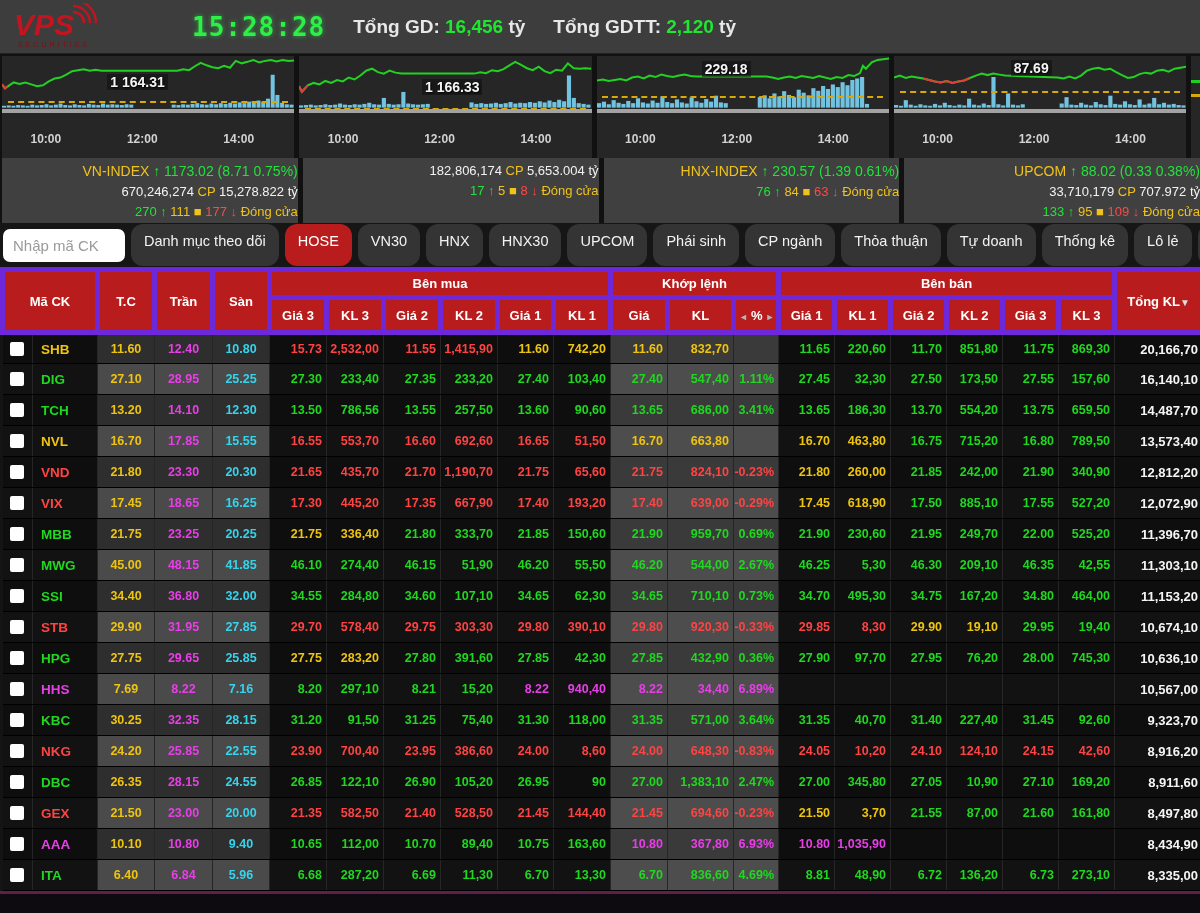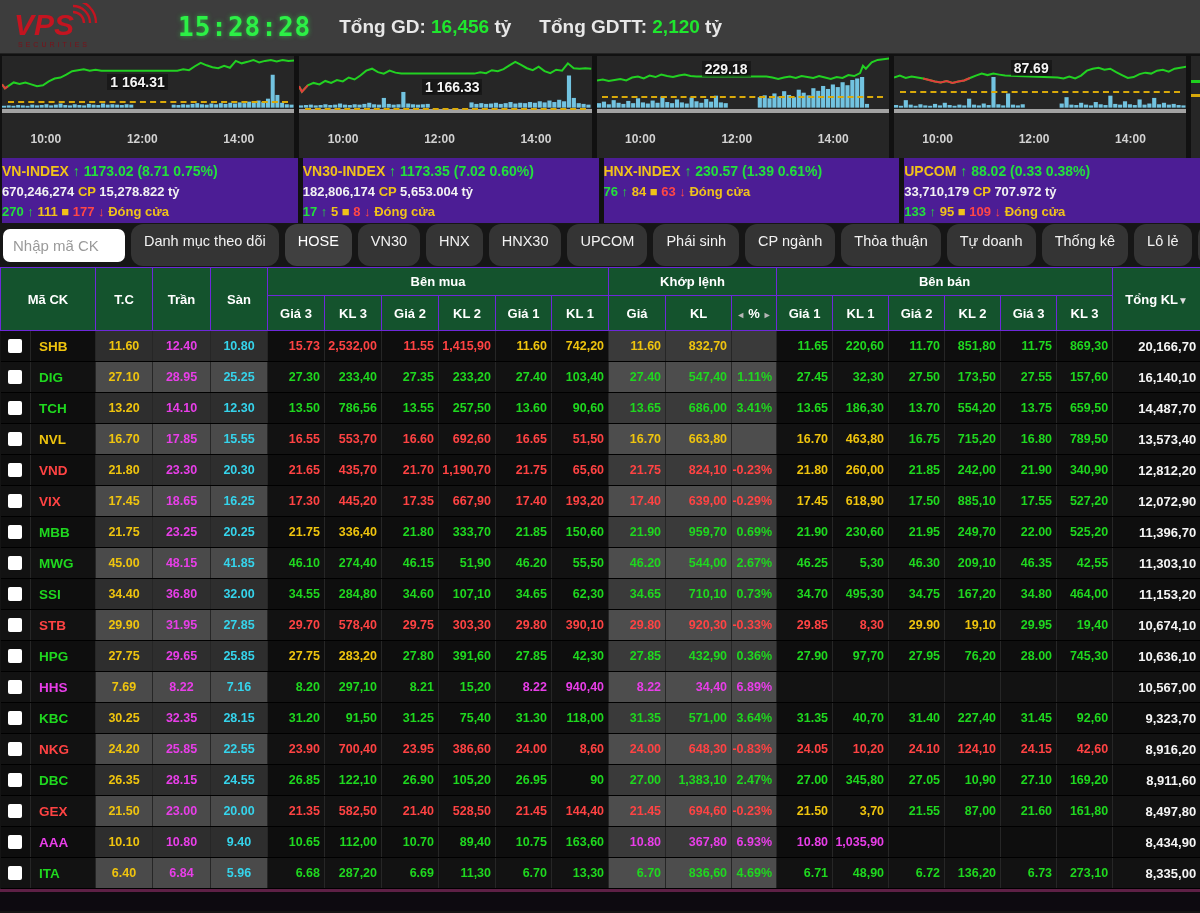--- a/index.html
+++ b/index.html
@@ -4,63 +4,63 @@
 <style>
   * { box-sizing: border-box; margin: 0; padding: 0; }
   html,body { width:1200px; height:913px; overflow:hidden; background:#141414;
               font-family:"Liberation Sans", sans-serif; }
 
   
   .topbar { height:54px; background:#3d3d3d; display:flex; align-items:center; gap:28px;
             padding:0 10px; border-bottom:1px solid #222; }
   .logo { width:110px; height:48px; position:relative; }
   .clock { font-family:"DejaVu Sans Mono", monospace; font-size:26px; font-weight:bold;
-           color:#2cf046; text-shadow:0 0 5px rgba(40,255,70,.55); letter-spacing:1px; margin-left:30px;}
+           color:#2cf046; text-shadow:0 0 5px rgba(40,255,70,.55); letter-spacing:1px; margin-left:44px;}
   .tot { font-size:19px; color:#e8e8e8; font-weight:bold; }
   .tot .val { color:#1fe62e; }
 
   
   .charts { display:flex; gap:5px; padding:2px 0 0 2px; background:#111; height:104px; }
   .chart-panel { flex:1 1 0; background:#262626; position:relative; }
   .plot { position:relative; height:57px; border-bottom:4px solid #a3a3a3; }
   .plot svg { position:absolute; inset:0; width:100%; height:100%; }
   .refline { position:absolute; left:2%; width:96%; border-top:2px dashed #d9a90a; }
   .chart-label { position:absolute; color:#f5f5f5; font-weight:bold; font-size:14px;
                  background:rgba(15,15,15,.55); padding:0 3px; text-shadow:1px 1px 2px #000; }
   .ticks { position:relative; height:22px;margin-top:16px; }
   .tick { position:absolute; top:3px; transform:translateX(-50%); font-size:12px;
           color:#d2d2d2; font-weight:bold; }
   .chart-sliver { flex:0 0 9px; background:#262626; position:relative; }
   .chart-sliver .dash { position:absolute; top:38px; left:0; width:9px; height:3px; background:#d9a90a; }
   .chart-sliver .dot  { position:absolute; top:24px; left:0; width:9px; height:3px; background:#1fd11f; }
 
   
   .summaries { display:flex; gap:5px; padding-left:2px; background:#111; height:65px; }
-  .idx-block { flex:1 1 0; background:#4c1d95; text-align:left; padding-top:3px;
-               font-weight:bold; line-height:1.5; }
+  .idx-block { flex:1 1 0; background:#404040; text-align:right; padding-top:3px;
+               font-weight:normal; line-height:1.5; }
   .idx-block .l1 { font-size:14px; }
   .idx-block .l2 { font-size:13px; color:#f2f2f2; }
   .idx-block .l3 { font-size:13px; }
   .nm { color:#f0c21a; } .pos { color:#23e03c; }
   .cp { color:#f0c21a; }
   .up { color:#23e03c; } .flt { color:#f0c21a; } .dn { color:#ff4747; } .st { color:#f0c21a;margin-top:44px; }
 
   
   .tabbar { height:44px; background:#161616; display:flex; align-items:center; padding:0 3px; gap:6px; overflow:hidden; }
   .symbol-input { width:122px; height:33px; background:#fff; border:none; border-radius:7px;
                   font-size:15px; padding:0 10px; color:#333; font-family:"Liberation Sans",sans-serif; }
   .symbol-input::placeholder { color:#9a9a9a; }
   .tab { background:#343434; color:#f2f2f2; font-size:14.5px; height:42px; line-height:34px;
          padding:0 13px; border-radius:12px; white-space:nowrap; cursor:pointer; flex:0 0 auto; }
-  .tab.active { background:#404040; color:#fff; }
+  .tab.active { background:#b91c1c; color:#fff; }
 
   
   table { width:1200px; border-collapse:collapse; table-layout:fixed; }
-  th { background:#14532d; color:#fff; font-size:13px; font-weight:bold;
-       border:1px solid #6d28d9; }
+  th { background:#b91c1c; color:#fff; font-size:13px; font-weight:bold;
+       border:5px solid #6d28d9; }
   thead tr.grp th { height:28px; }
   thead tr.sub th { height:35px; }
   td { height:31px; font-size:12.5px; font-weight:bold; white-space:nowrap; overflow:hidden;
        border-right:1px solid #262626; border-bottom:1px solid #000; background:#0e0e0e;
        text-align:right; padding-right:4px; }
   tr.alt td { background:#121212; }
   td.cbc { text-align:center; padding:0; }
   .cb { display:inline-block; width:14px; height:14px; background:#fff; border-radius:2px; margin-top:2px;}
   td.sym { text-align:left; padding-left:8px; font-size:13.5px; }
   td.ref { text-align:center; padding:0; background:#2e2e2e; }
@@ -377,21 +377,20 @@
   </div>
 </div>
 
 <div class="summaries">
     <div class="idx-block">
       <div class="l1"><span class="nm">VN-INDEX </span><span class="pos">↑ 1173.02  (8.71  0.75%)</span></div>
       <div class="l2"><span>670,246,274 </span><span class="cp">CP</span><span> 15,278.822 tỷ</span></div>
       <div class="l3"><span class="up">270 ↑ </span><span class="flt">111 ■ </span><span class="dn">177 ↓ </span><span class="st">Đóng cửa</span></div>
     </div>
     <div class="idx-block">
-      <div class="l1"><span class="nm">VN30-INDEX </span><span class="pos">↑ 1173.35  (7.02  0.60%)</span></div>
       <div class="l2"><span>182,806,174 </span><span class="cp">CP</span><span> 5,653.004 tỷ</span></div>
       <div class="l3"><span class="up">17 ↑ </span><span class="flt">5 ■ </span><span class="dn">8 ↓ </span><span class="st">Đóng cửa</span></div>
     </div>
     <div class="idx-block">
       <div class="l1"><span class="nm">HNX-INDEX </span><span class="pos">↑ 230.57  (1.39  0.61%)</span></div>
       <div class="l3"><span class="up">76 ↑ </span><span class="flt">84 ■ </span><span class="dn">63 ↓ </span><span class="st">Đóng cửa</span></div>
     </div>
     <div class="idx-block">
       <div class="l1"><span class="nm">UPCOM </span><span class="pos">↑ 88.02  (0.33  0.38%)</span></div>
       <div class="l2"><span>33,710,179 </span><span class="cp">CP</span><span> 707.972 tỷ</span></div>
@@ -874,21 +873,21 @@
         <td class="ref c">5.96</td>
         <td class="g">6.68</td>
         <td class="g">287,20</td>
         <td class="g">6.69</td>
         <td class="g">11,30</td>
         <td class="g">6.70</td>
         <td class="g">13,30</td>
         <td class="g mc">6.70</td>
         <td class="g mc">836,60</td>
         <td class="g mc">4.69%</td>
-        <td class="g">6.71</td>
+        <td class="g">8.81</td>
         <td class="g">48,90</td>
         <td class="g">6.72</td>
         <td class="g">136,20</td>
         <td class="g">6.73</td>
         <td class="g">273,10</td>
         <td class="w tot">8,335,00</td>
       </tr>
     </tbody>
 </table>
 

